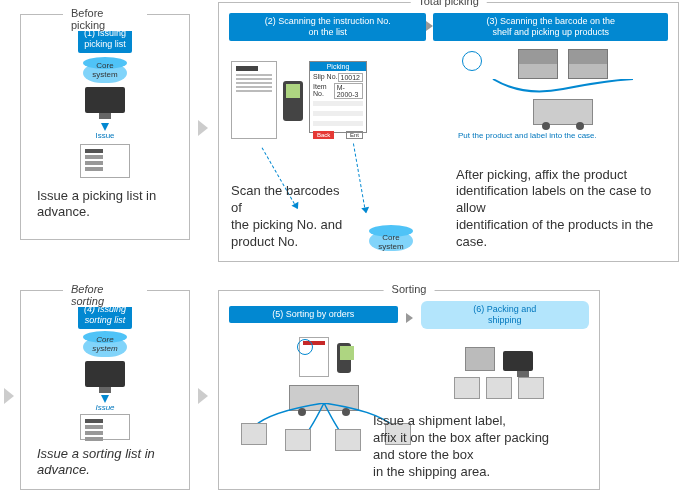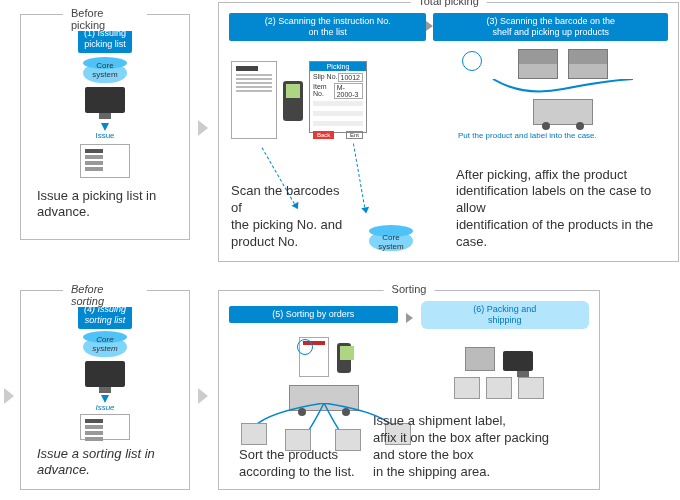--- a/index.html
+++ b/index.html
@@ -186,19 +186,17 @@
       <div style="width:30px;height:24px;background:#bbb;border:1px solid #888;"></div>
       <div class="monitor" style="width:30px;height:20px;"></div>
     </div>
     <div style="display:flex; gap:6px; justify-content:center; margin-top:6px;">
       <div class="box-stack"></div>
       <div class="box-stack"></div>
       <div class="box-stack"></div>
     </div>
   </div>
 
-  <div class="caption" style="white-space:pre-line; position:absolute; left:20px; bottom:8px; width:160px;">Sort the products
-according to the list.</div>
   <div class="caption" style="white-space:pre-line; position:absolute; right:36px; bottom:8px; width:190px;">Issue a shipment label,
 affix it on the box after packing
 and store the box
 in the shipping area.</div>
 </div>
 
 </body></html>

